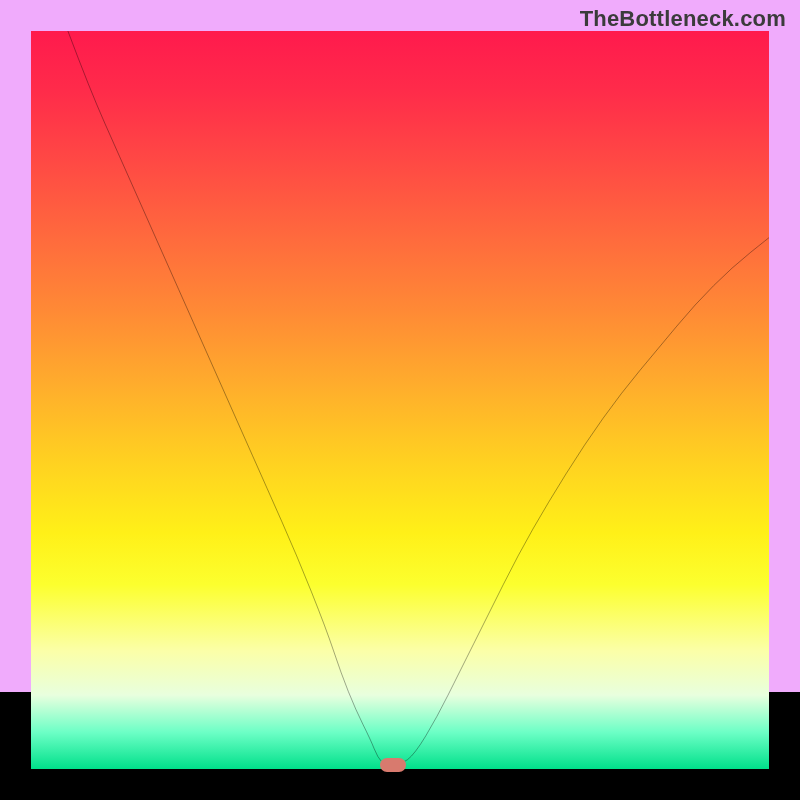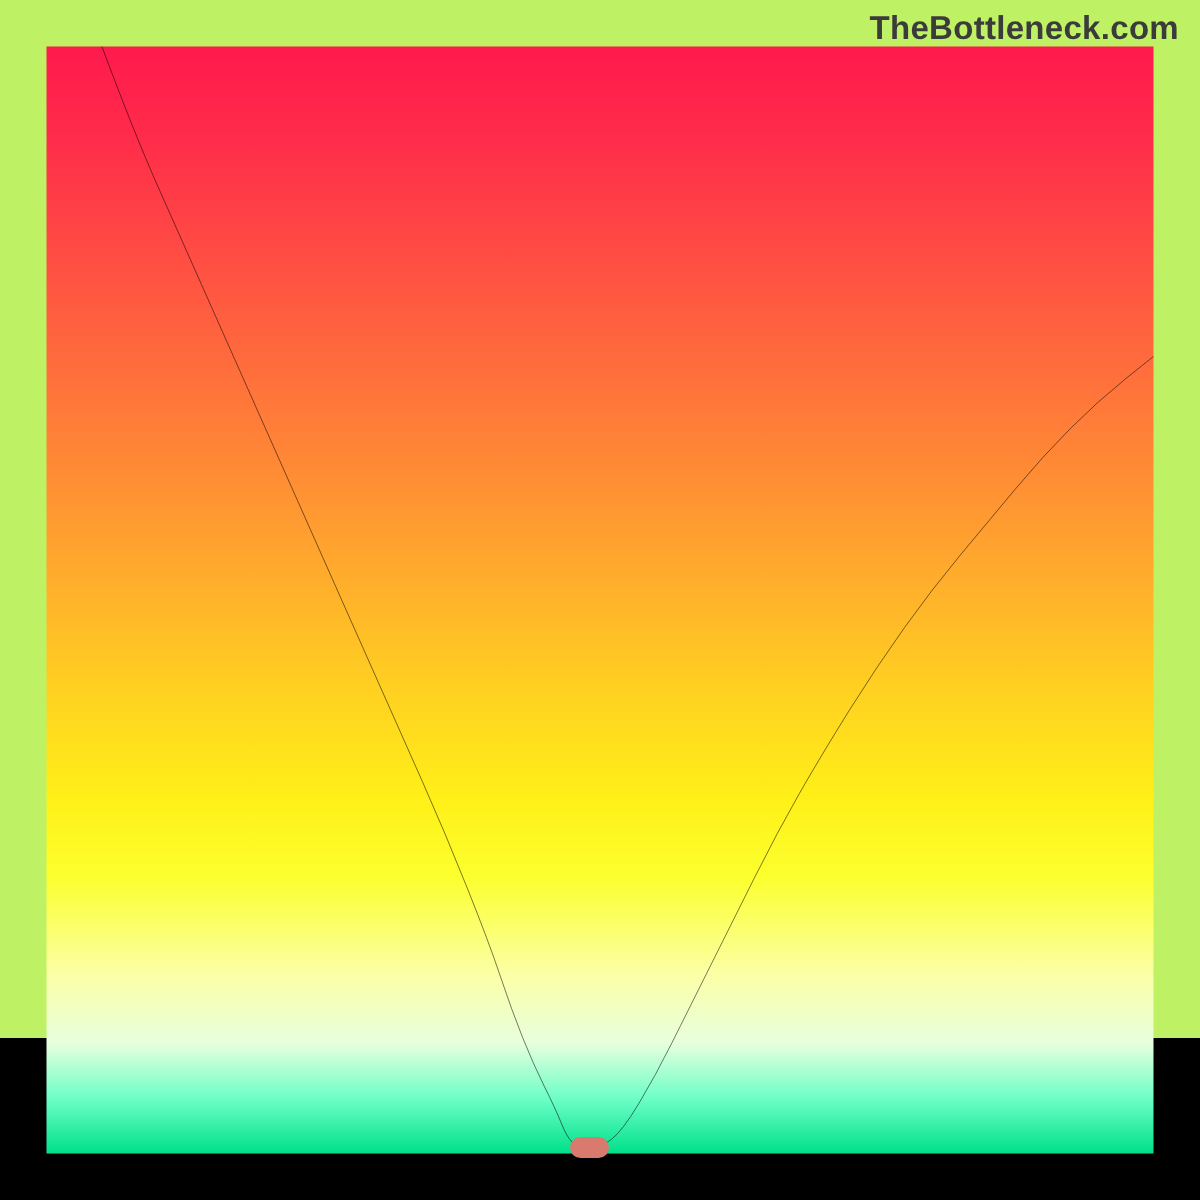--- a/index.html
+++ b/index.html
@@ -8,21 +8,21 @@
     width: 800px;
     height: 800px;
     overflow: hidden;
     background: #000;
     font-family: Arial, Helvetica, sans-serif;
   }
   .frame {
     position: relative;
     width: 800px;
     height: 692px;
-    background: #bef264;
+    background: #f0abfc;
   }
   .plot-area {
     position: absolute;
     left: 31px;
     top: 31px;
     width: 738px;
     height: 738px;
     
     background: linear-gradient(
       to bottom,

